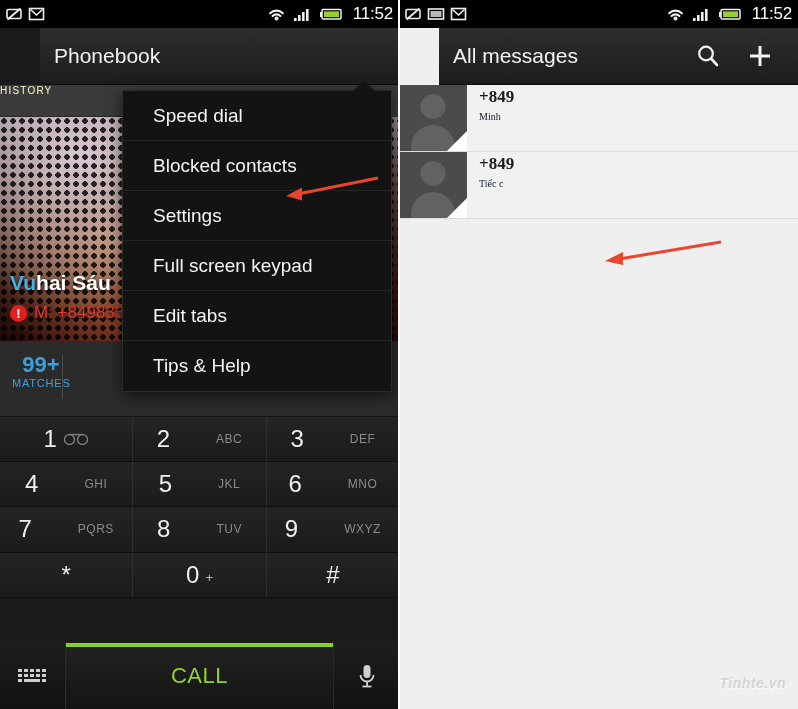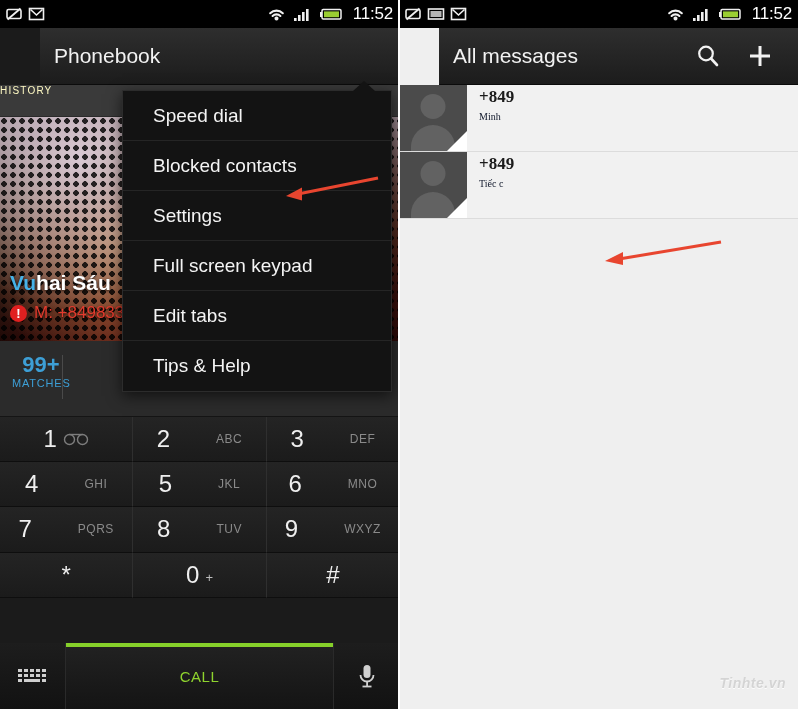--- a/index.html
+++ b/index.html
@@ -148,21 +148,21 @@
   .bb-side { width: 65px; height: 66px; display: flex; align-items: center; justify-content: center; }
   .bb-call {
     flex: 1; height: 66px; position: relative;
     background: linear-gradient(to bottom, #222222, #141414);
     border-left: 1px solid #2a2a2a; border-right: 1px solid #2a2a2a;
     display: flex; align-items: center; justify-content: center;
   }
   .bb-call::before {
     content: ""; position: absolute; top: 0; left: 0; right: 0; height: 4px; background: #86d02a;
   }
-  .bb-call-label { color: #8ed32e; font-size: 15px; letter-spacing: .5px; }
+  .bb-call-label { color: #8ed32e; font-size: 22px; letter-spacing: .5px; }
 
   
   .msg-list { position: absolute; top: 85px; left: 0; width: 399px; bottom: 0; background: #efefef; }
   .msg-row {
     display: flex; align-items: stretch; height: 66px;
     background: #f1f1f1; border-bottom: 1px solid #dcdcdc;
     position: relative;
   }
   .msg-avatar {
     width: 68px; height: 66px; background: #4b4b4b; position: relative; overflow: hidden; flex: none;

